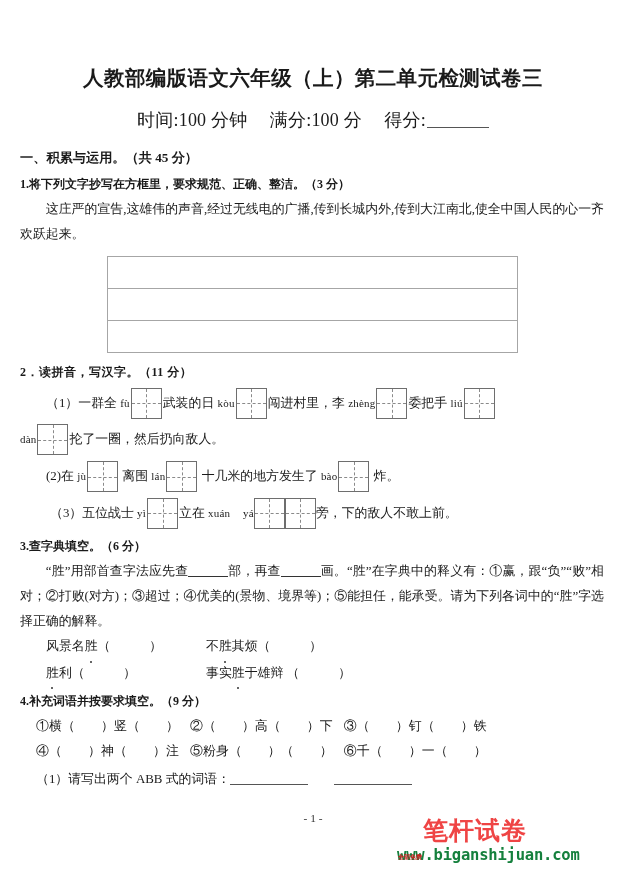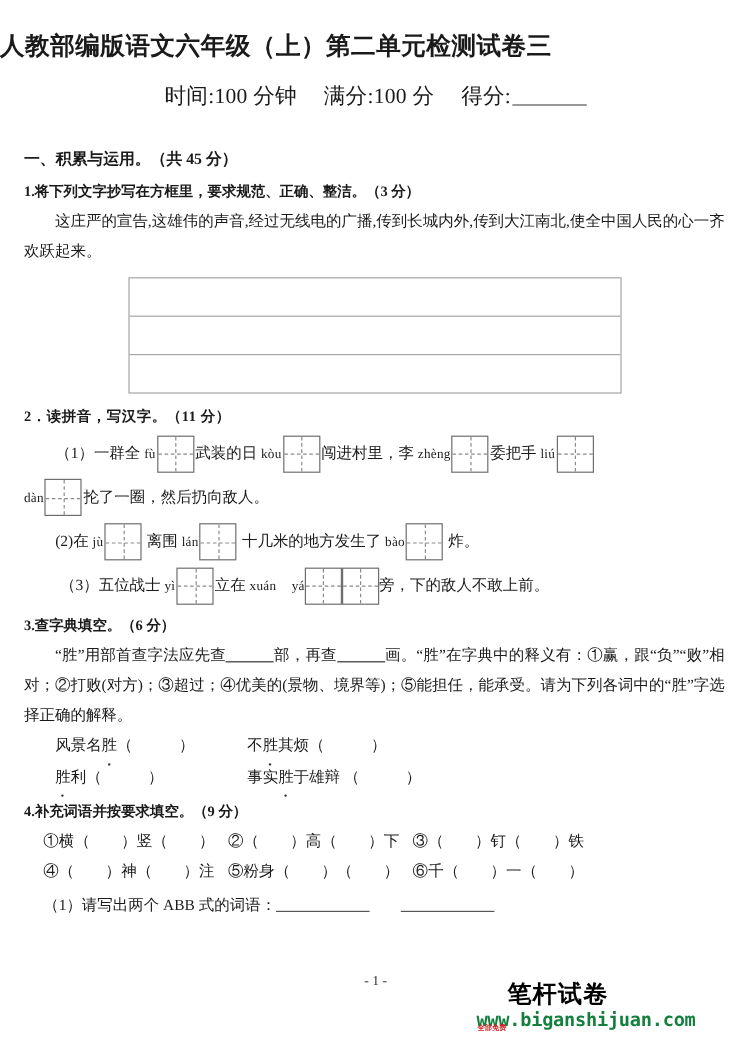--- a/index.html
+++ b/index.html
@@ -17,44 +17,45 @@
   }
   .page {
     position: absolute;
     left: 0; top: 0;
     width: 626px;
     height: 881px;
     padding: 0;
   }
   
   .doc-title {
+    text-align: center;
     font-size: 20.5px;
     font-weight: bold;
     letter-spacing: 0.4px;
     margin: 0;
-    padding-top: 24px;
+    padding-top: 64px;
     font-family: "Liberation Serif", "DejaVu Serif", serif;
   }
   .doc-subtitle {
     text-align: center;
     font-size: 18px;
     margin-top: 16px;
     letter-spacing: 0.2px;
   }
   .score-rule {
     display: inline-block;
     width: 62px;
     border-bottom: 1px solid #555;
     vertical-align: -2px;
     margin-left: 1px;
   }
   
   .content {
     padding: 0 22px 0 20px;
-    margin-top: 29px;
+    margin-top: 14px;
     font-size: 12.9px;
     line-height: 1.78;
   }
   .sec-head {
     font-weight: bold;
     font-size: 13.2px;
     margin-top: 2px;
     margin-bottom: 1px;
   }
   .q-head {
@@ -175,23 +176,23 @@
     color: #333;
   }
   .watermark {
     position: absolute;
     right: 14px;
     top: 818px;
     width: 215px;
     text-align: left;
   }
   .wm-cn {
-    font-size: 20px;
-    font-weight: bold;
-    color: #000000;
+    font-size: 25px;
+    font-weight: bold;
+    color: #ef4444;
     letter-spacing: 1px;
     line-height: 1;
     margin-left: 26px;
     font-family: "DejaVu Sans", "Liberation Sans", sans-serif;
   }
   .wm-badge {
     position: absolute;
     left: 0;
     top: 36px;
     font-size: 6px;

